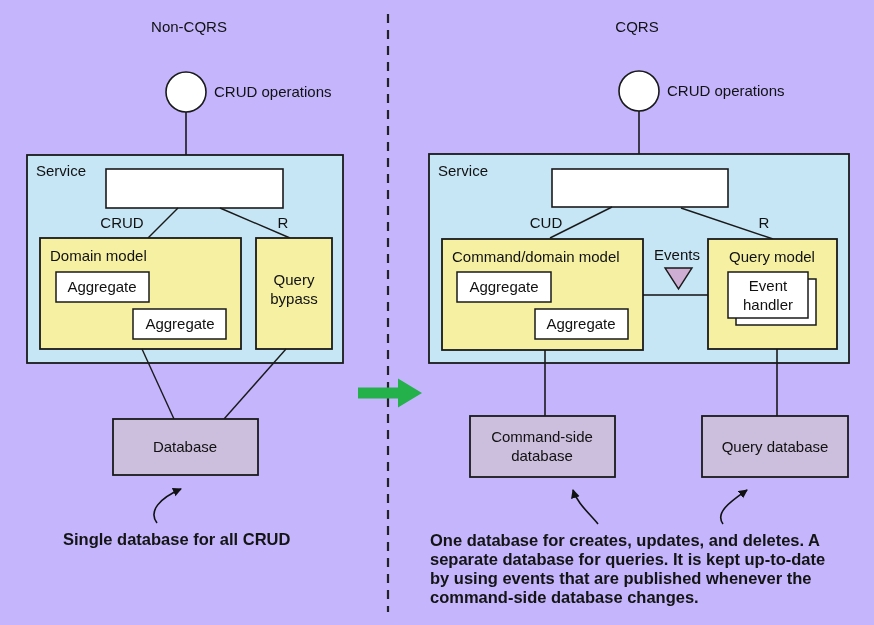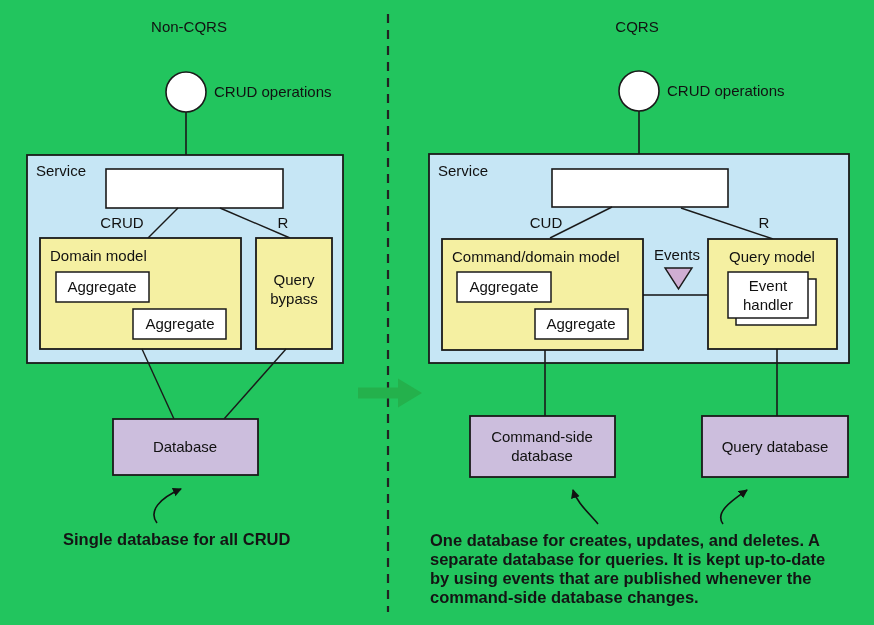--- a/index.html
+++ b/index.html
@@ -1,20 +1,20 @@
 <!DOCTYPE html>
 <html><head>
 <meta charset="utf-8">
 <style>
   html, body { margin: 0; padding: 0; background: #ffffff; }
   .stage {
     position: relative;
     width: 874px;
     height: 625px;
-    background: #22c55e;
+    background: #c4b5fd;
     font-family: "Liberation Sans", sans-serif;
     overflow: hidden;
   }
   svg text {
     font-family: "Liberation Sans", sans-serif;
     fill: #111111;
   }
   .lbl   { font-size: 15px; }
   .cap   { font-size: 16.5px; font-weight: bold; fill: #141414; }
   .title { font-size: 15px; }

